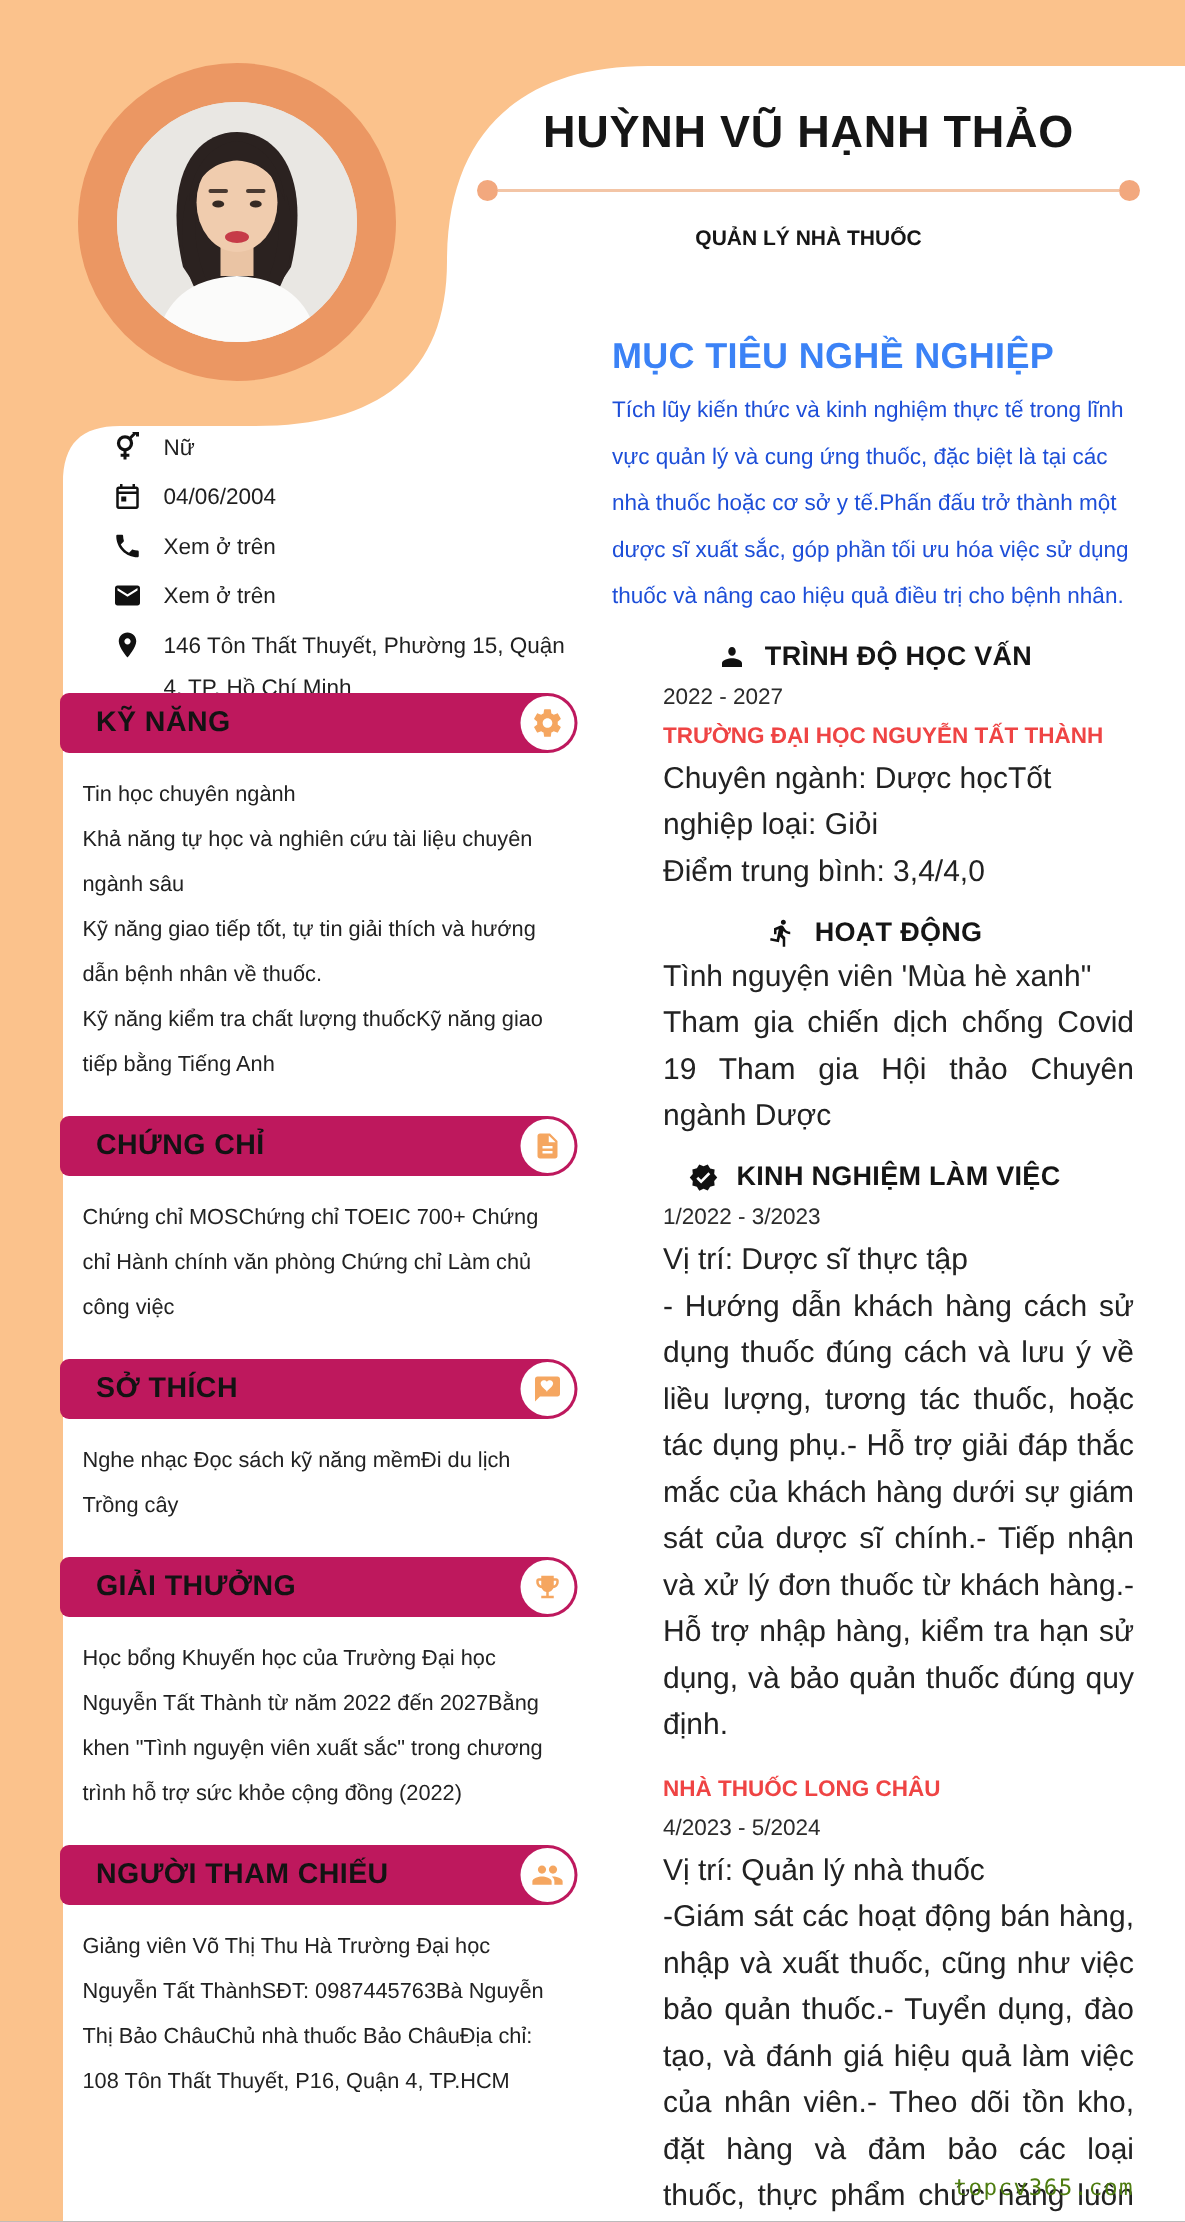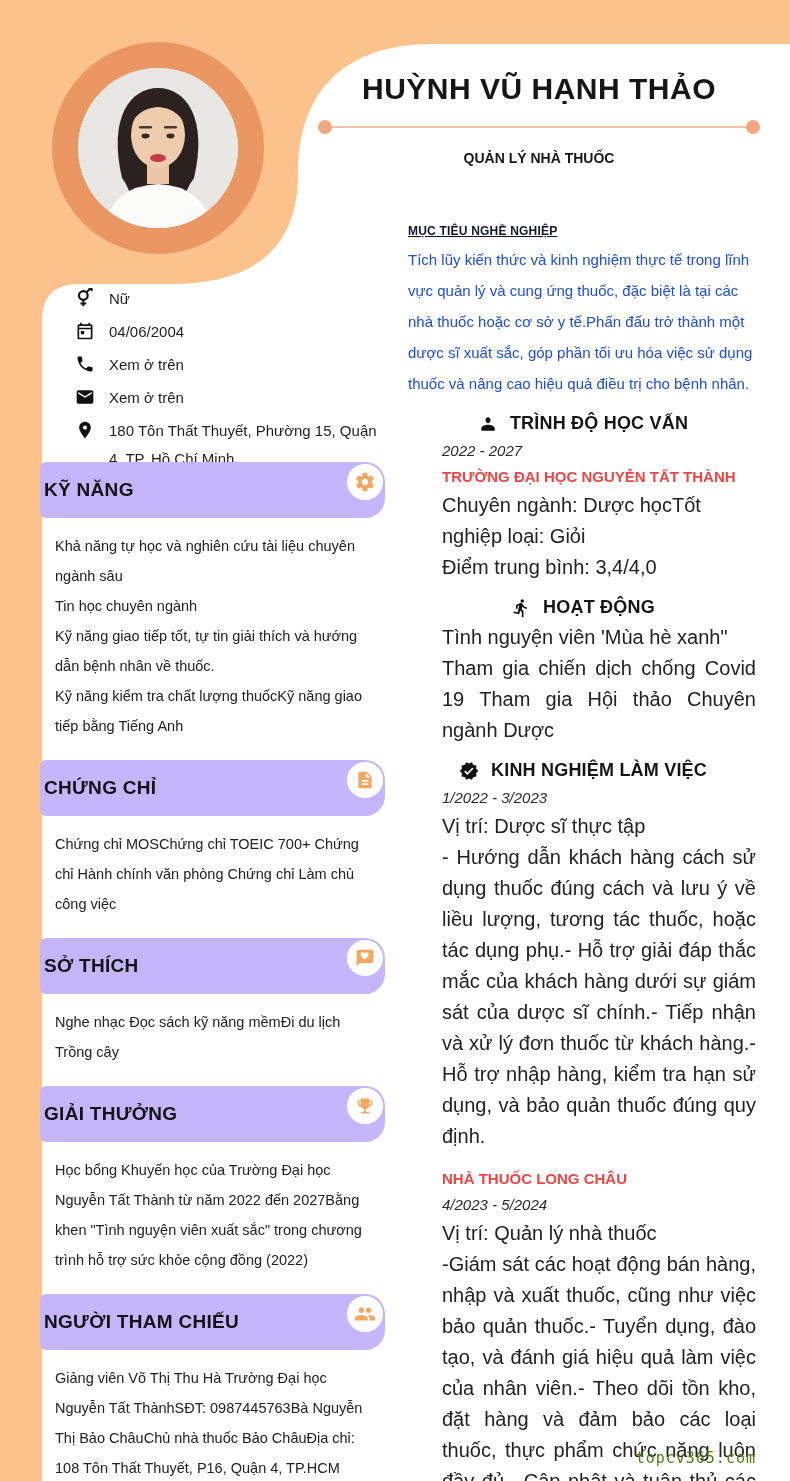--- a/index.html
+++ b/index.html
@@ -25,40 +25,40 @@
   .sub-title{font-size:14px;font-weight:bold;margin-top:16px;color:#161616;}
   
   .contact{position:absolute;left:75px;top:288px;width:312px;z-index:2;}
   .contact-row{display:flex;align-items:flex-start;margin-bottom:12px;}
   .contact-row .cicon{width:20px;height:20px;flex:0 0 auto;margin-right:14px;margin-top:0px;}
   .contact-row .ctext{font-size:15px;line-height:20px;padding-top:1px;}
   .contact-row.addr .ctext{line-height:28px;margin-top:-4px;}
   
   .sidebar{position:absolute;left:40px;top:462px;width:345px;z-index:2;}
   .side-header{
-    position:relative;height:56px;background:#c4b5fd;border-radius:6px 20px 20px 6px;
-    display:flex;align-items:center;padding-left:4px;box-sizing:border-box;margin-top:15px;
+    position:relative;height:40px;background:#be185d;border-radius:6px 20px 20px 6px;
+    display:flex;align-items:center;padding-left:24px;box-sizing:border-box;margin-top:15px;
   }
   .side-header:first-child{margin-top:0;}
   .side-header .htitle{font-size:19px;font-weight:bold;color:#131313;letter-spacing:.3px;}
   .icon-circle{
     position:absolute;right:2px;top:2px;width:36px;height:36px;background:#ffffff;border-radius:50%;
     display:flex;align-items:center;justify-content:center;
   }
   .side-body{padding:13px 6px 4px 15px;font-size:14.5px;line-height:30px;color:#222;}
   
   .main-col{position:absolute;left:408px;top:224px;width:348px;z-index:2;}
-  .obj-title{font-size:12px;font-weight:bold;letter-spacing:.2px;color:#0f172a;text-decoration:underline;}
+  .obj-title{font-size:24px;font-weight:bold;letter-spacing:.2px;color:#3b82f6;}
   .para{font-size:15px;line-height:31px;margin-top:6px;color:#1d4ed8;}
   .just{text-align:justify;}
   .sub-section{margin-left:34px;margin-top:14px;}
   .sub-heading{display:flex;align-items:center;margin-left:-32px;margin-bottom:4px;justify-content:center;}
   .sub-heading .sicon{width:20px;height:20px;margin-right:12px;flex:0 0 auto;}
   .sub-heading .stitle{font-size:18px;font-weight:bold;letter-spacing:.2px;color:#151515;}
-  .period{font-size:15px;font-style:italic;line-height:26px;color:#2b2b2b;}
+  .period{font-size:15px;line-height:26px;color:#2b2b2b;}
   .org{font-size:15px;font-weight:bold;line-height:26px;color:#ef4444;}
   .plain{font-size:20px;line-height:31px;color:#222;}
   .gap{height:14px;}
   
   .watermark{
     position:absolute;right:34px;top:1449px;z-index:2;
     font-family:"DejaVu Sans Mono","Liberation Mono",monospace;
     font-size:15px;letter-spacing:1px;color:#4d7c0f;margin-left:28px;
   }
 </style>
@@ -125,37 +125,37 @@
     <div class="contact-row">
       <svg class="cicon" viewBox="0 0 24 24">
           <path d="M20 4H4c-1.1 0-2 .9-2 2v12c0 1.1.9 2 2 2h16c1.1 0 2-.9 2-2V6c0-1.1-.9-2-2-2zm0 4l-8 5-8-5V6l8 5 8-5v2z" fill="#111"></path>
         </svg>
       <span class="ctext">Xem ở trên</span>
     </div>
     <div class="contact-row addr">
       <svg class="cicon" viewBox="0 0 24 24">
           <path d="M12 2C8.13 2 5 5.13 5 9c0 5.25 7 13 7 13s7-7.75 7-13c0-3.87-3.13-7-7-7zm0 9.5c-1.38 0-2.5-1.12-2.5-2.5S10.62 6.5 12 6.5s2.5 1.12 2.5 2.5-1.12 2.5-2.5 2.5z" fill="#111"></path>
         </svg>
-      <span class="ctext">180 Tôn Thất Thuyết, Phường 15, Quận 4, TP. Hồ Chí Minh</span>
+      <span class="ctext">146 Tôn Thất Thuyết, Phường 15, Quận 4, TP. Hồ Chí Minh</span>
     </div>
   </div>
 
   <div class="sidebar">
 
     <div class="side-header">
       <span class="htitle">KỸ NĂNG</span>
       <span class="icon-circle">
         <svg width="22" height="22" viewBox="0 0 24 24">
             <path d="M19.4 13c.04-.33.07-.66.07-1s-.03-.67-.07-1l2.1-1.65c.19-.15.24-.42.12-.64l-2-3.46c-.12-.22-.39-.3-.61-.22l-2.49 1c-.52-.4-1.08-.73-1.69-.98l-.38-2.65C14.4 2.18 14.2 2 13.96 2h-4c-.24 0-.44.18-.47.4l-.38 2.65c-.61.25-1.17.59-1.69.98l-2.49-1c-.22-.08-.49 0-.61.22l-2 3.46c-.12.22-.07.49.12.64L4.54 11c-.04.33-.07.66-.07 1s.03.67.07 1l-2.1 1.65c-.19.15-.24.42-.12.64l2 3.46c.12.22.39.3.61.22l2.49-1c.52.4 1.08.73 1.69.98l.38 2.65c.03.22.23.4.47.4h4c.24 0 .44-.18.47-.4l.38-2.65c.61-.25 1.17-.59 1.69-.98l2.49 1c.22.08.49 0 .61-.22l2-3.46c.12-.22.07-.49-.12-.64L19.4 13zM12 15.5c-1.93 0-3.5-1.57-3.5-3.5s1.57-3.5 3.5-3.5 3.5 1.57 3.5 3.5-1.57 3.5-3.5 3.5z" fill="#F5A660"></path>
           </svg>
       </span>
     </div>
     <div class="side-body">
+      <div>Tin học chuyên ngành</div>
       <div>Khả năng tự học và nghiên cứu tài liệu chuyên ngành sâu</div>
-      <div>Tin học chuyên ngành</div>
       <div>Kỹ năng giao tiếp tốt, tự tin giải thích và hướng dẫn bệnh nhân về thuốc.</div>
       <div>Kỹ năng kiểm tra chất lượng thuốcKỹ năng giao tiếp bằng Tiếng Anh</div>
     </div>
 
     <div class="side-header">
       <span class="htitle">CHỨNG CHỈ</span>
       <span class="icon-circle">
         <svg width="20" height="20" viewBox="0 0 24 24">
             <path d="M14 2H6c-1.1 0-2 .9-2 2v16c0 1.1.9 2 2 2h12c1.1 0 2-.9 2-2V8l-6-6zm2 16H8v-2h8v2zm0-4H8v-2h8v2zm-3-5V3.5L18.5 9H13z" fill="#F5A660"></path>
           </svg>

